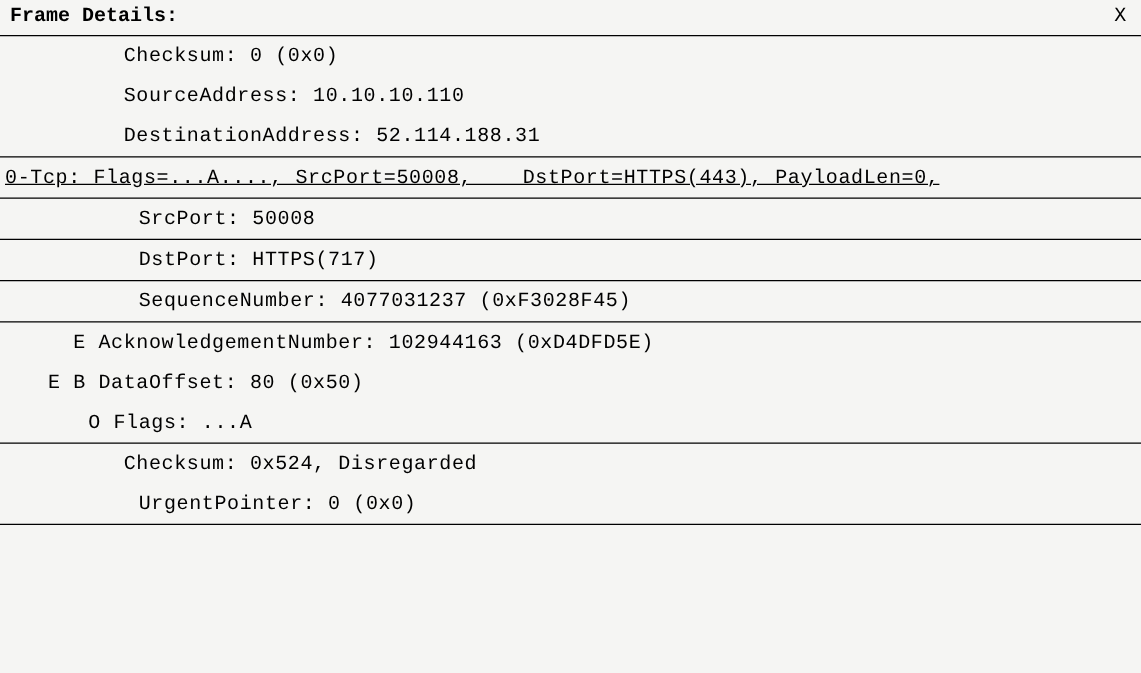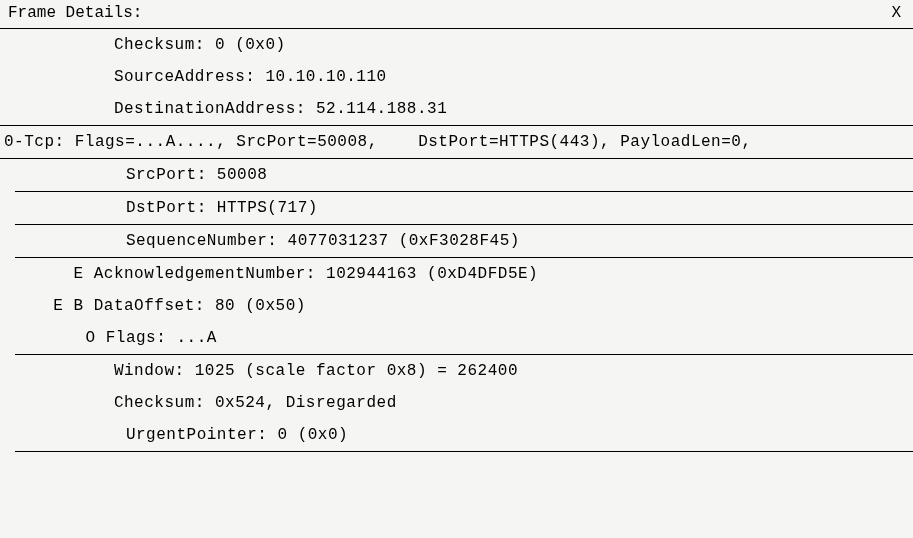--- a/index.html
+++ b/index.html
@@ -24,40 +24,40 @@
       display: flex;
       justify-content: space-between;
       align-items: center;
       padding: 4px 12px 6px 8px;
       border-bottom: 1.5px solid #000;
     }
     .row {
       padding: 7px 0 7px 8px;
       white-space: pre;
       letter-spacing: 0.5px;
-      margin-left: 15px;
     }
     .divided {
       border-bottom: 1.5px solid #000;
       padding-left: 20px;
     }
     .title {
-      font-weight: normal;
+      font-weight: bold;
     }
     .close-btn {
       font-family: "Courier New", Courier, monospace;
       font-size: 16px;
       cursor: default;
     }
     .tcp-header {
       padding: 7px 0 7px 4px;
       border-top: 1.5px solid #000;
       border-bottom: 1.5px solid #000;
       white-space: pre;
       letter-spacing: 0.5px;
+      text-decoration: underline;
     }
   </style>
 </head>
 <body>
 
 <div class="container">
 
   <div class="header-row">
     <span class="title">Frame Details:</span>
     <span class="close-btn">X</span>
@@ -68,17 +68,16 @@
   <div class="row">         DestinationAddress: 52.114.188.31</div>
 
   <div class="tcp-header">0-Tcp: Flags=...A...., SrcPort=50008,    DstPort=HTTPS(443), PayloadLen=0,</div>
 
   <div class="row divided">         SrcPort: 50008</div>
   <div class="row divided">         DstPort: HTTPS(717)</div>
   <div class="row divided">         SequenceNumber: 4077031237 (0xF3028F45)</div>
   <div class="row">     E AcknowledgementNumber: 102944163 (0xD4DFD5E)</div>
   <div class="row">   E B DataOffset: 80 (0x50)</div>
   <div class="row divided">     O Flags: ...A</div>
-  <div class="row">         Window: 1025 (scale factor 0x8) = 262400</div>
   <div class="row">         Checksum: 0x524, Disregarded</div>
   <div class="row divided">         UrgentPointer: 0 (0x0)</div>
 
 </div>
 
 </body></html>

